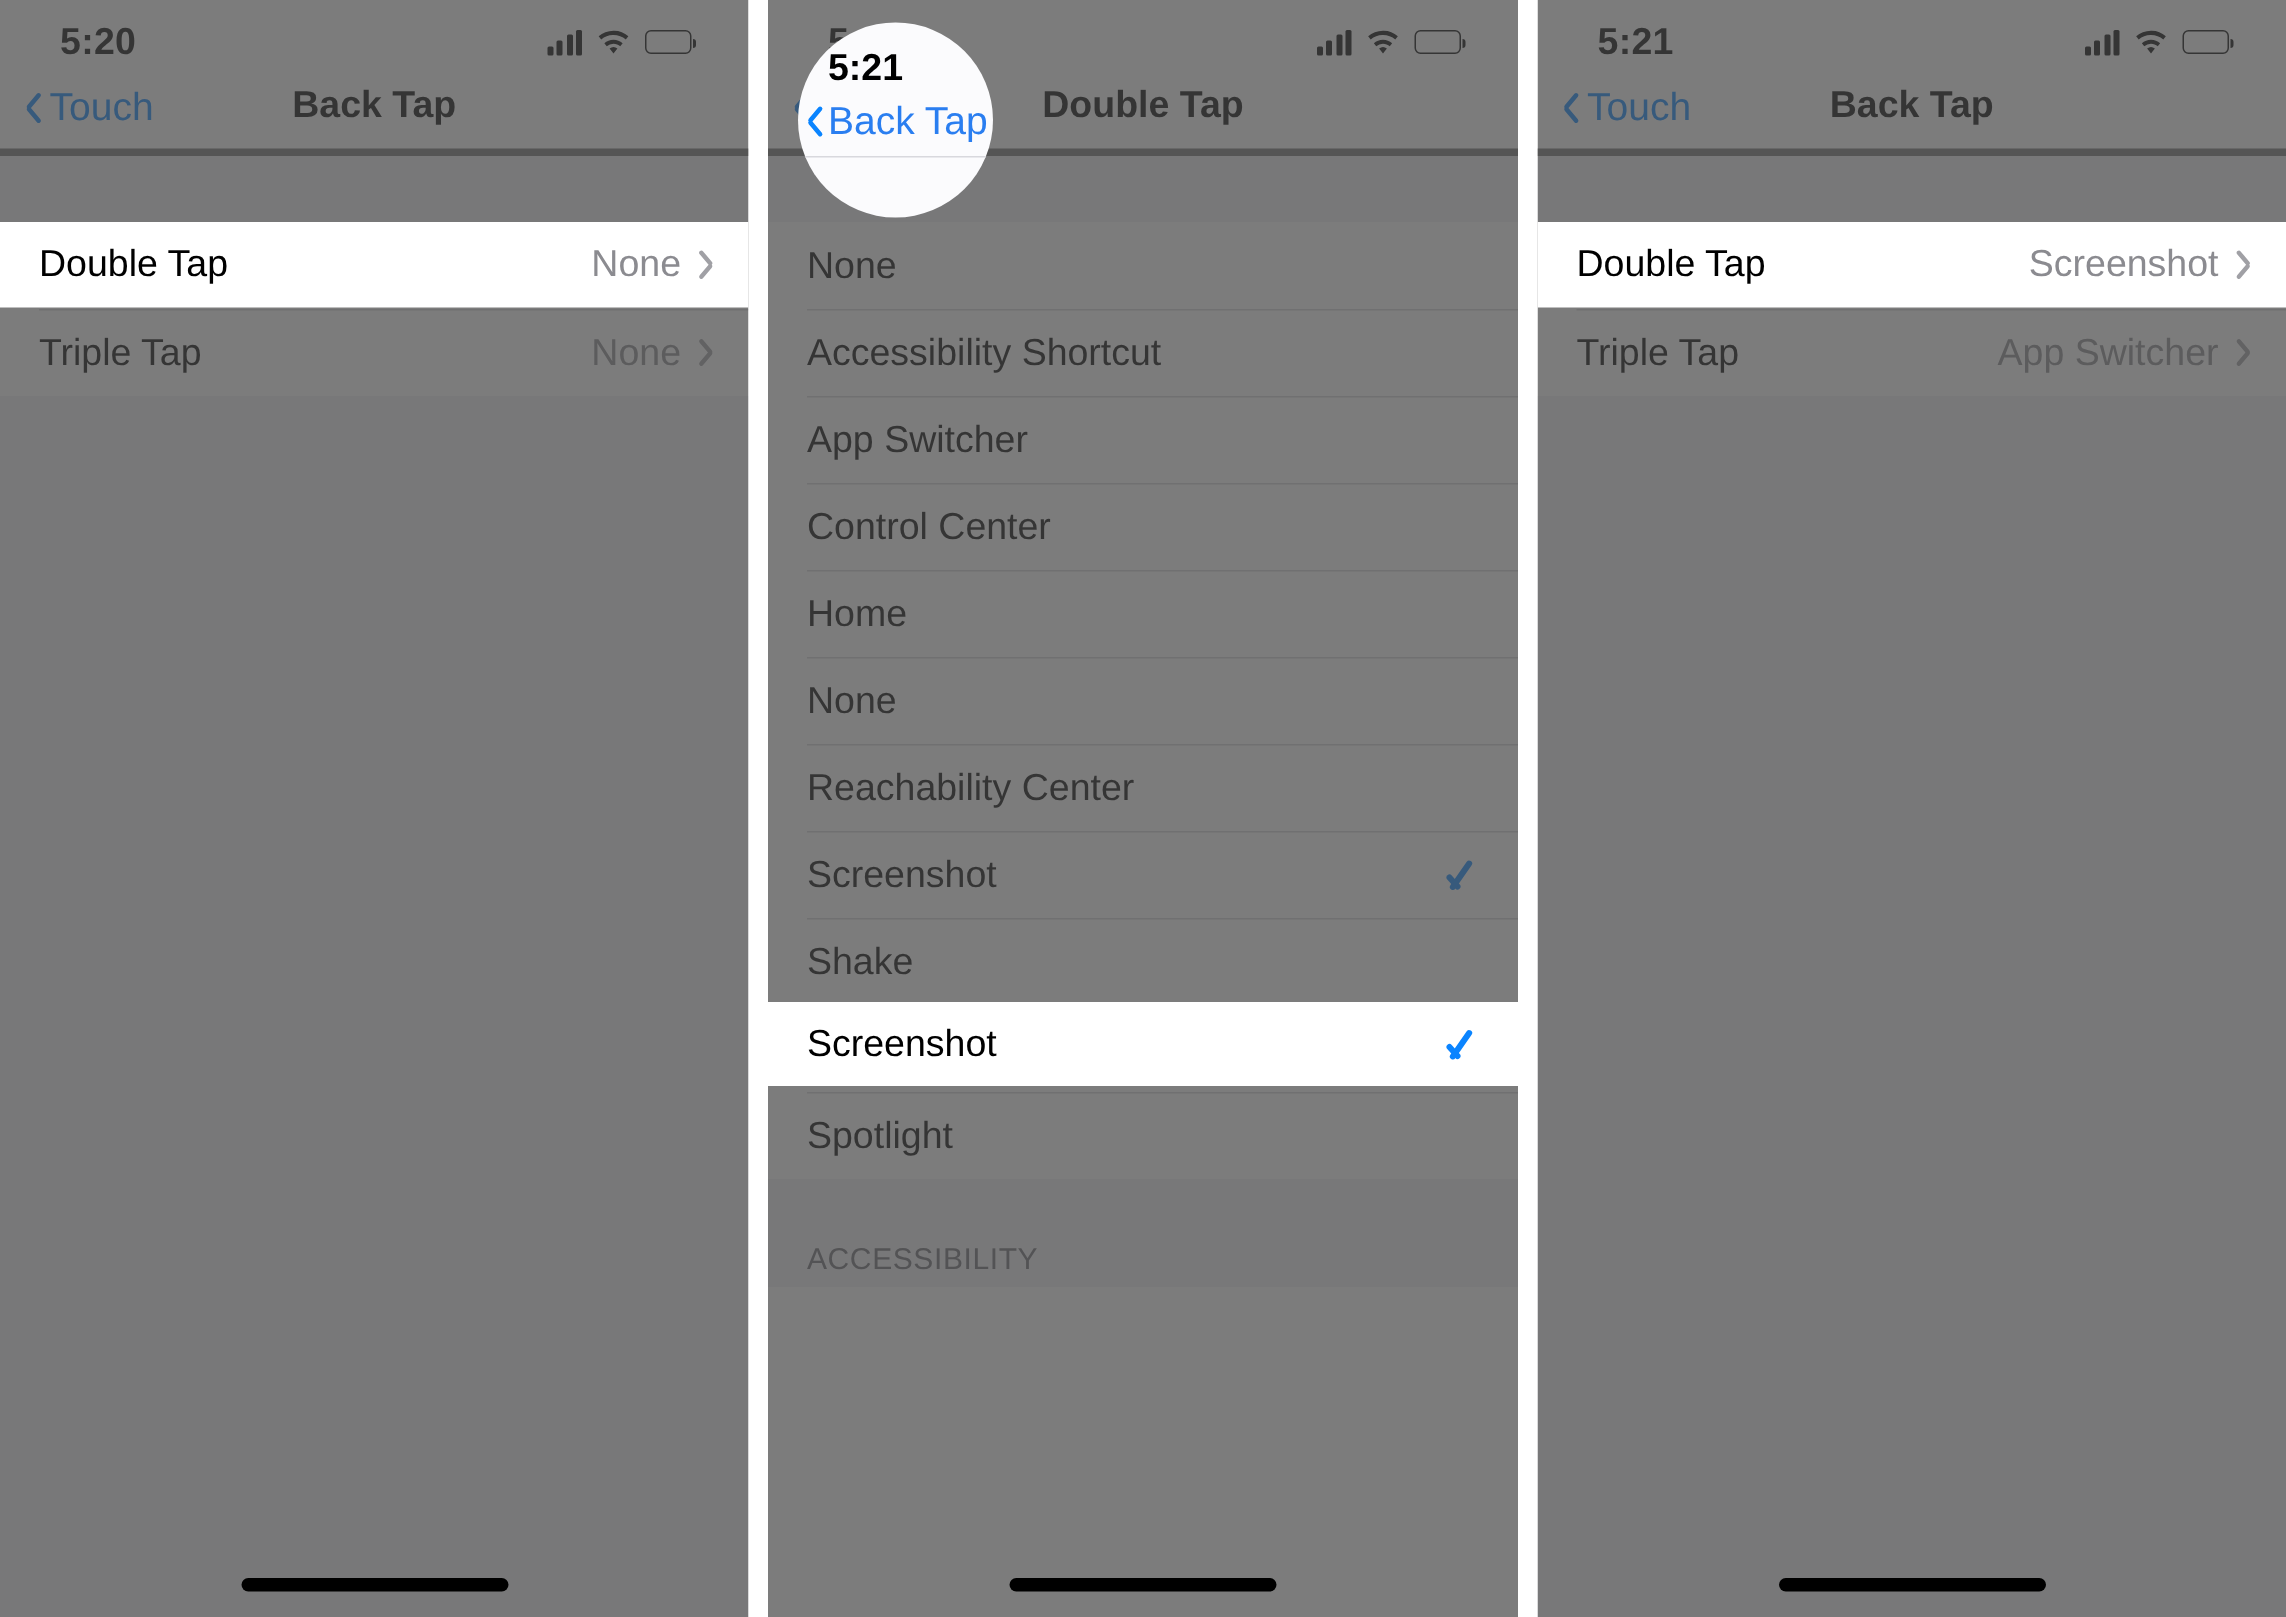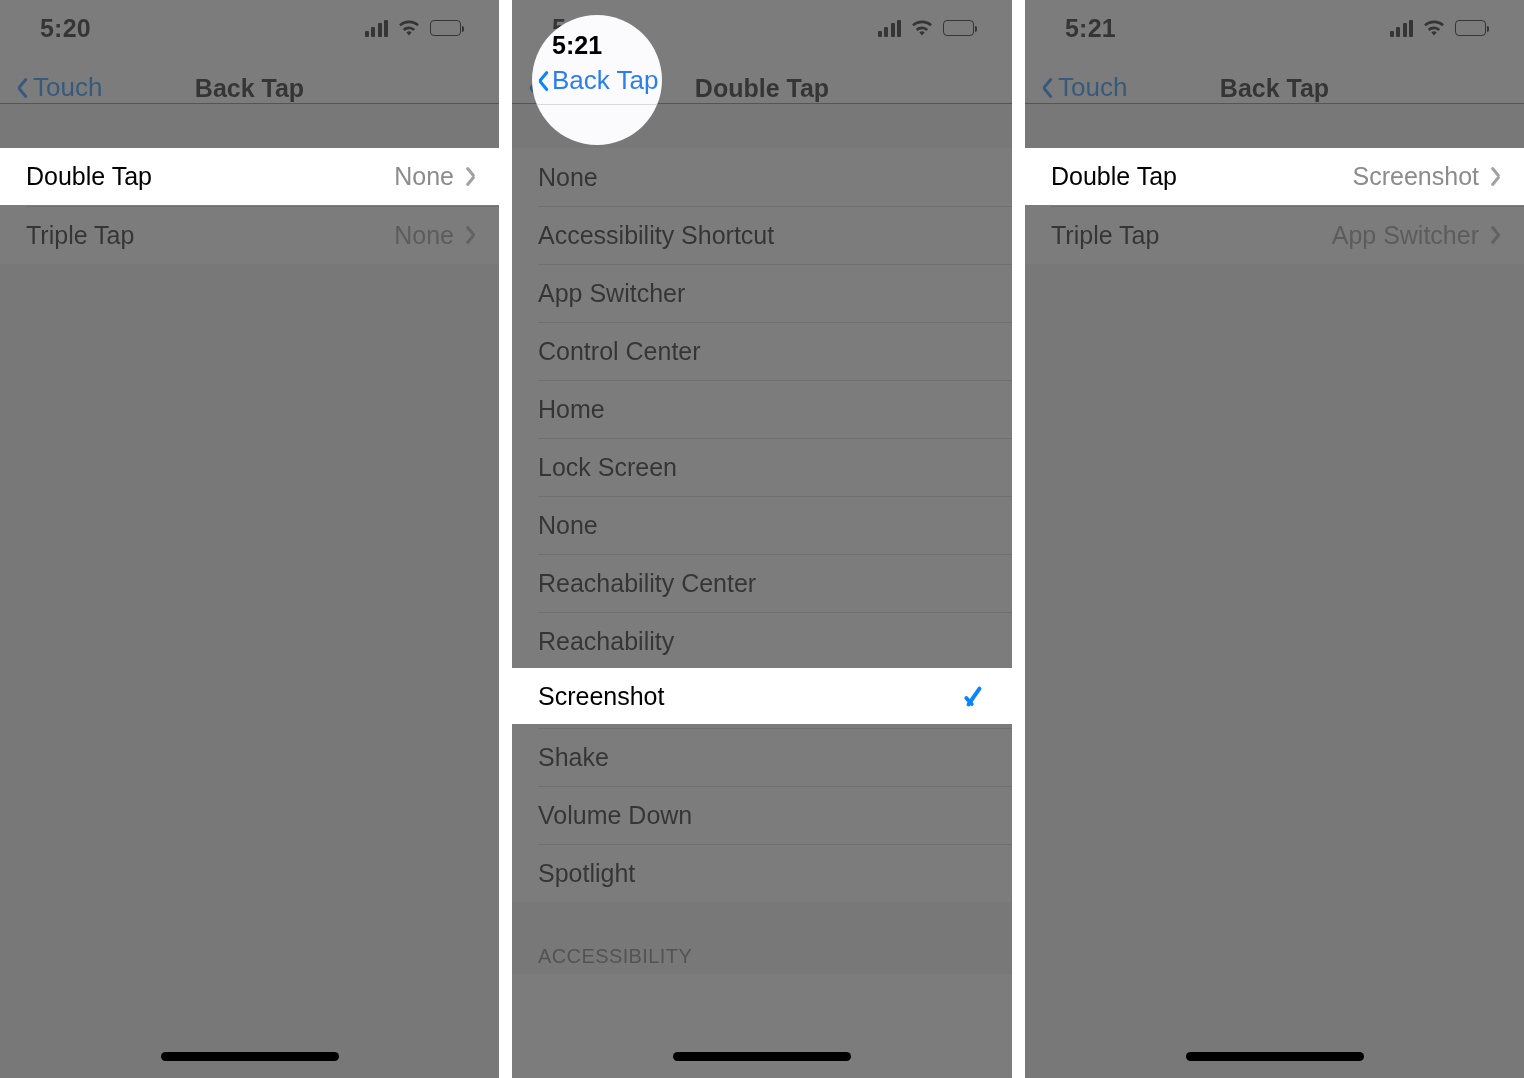--- a/index.html
+++ b/index.html
@@ -62,22 +62,22 @@
   .battery:after {
     content:""; position:absolute; right:-4px; top:4.5px;
     width:2.4px; height:6px; background:#000; border-radius:0 2px 2px 0;
   }
   .battery .fill { height: 100%; background: #d4a017; border-radius: 2px; }
 
   
   .navbar {
     position: relative;
     height: 48px;
-    display: flex; align-items: flex-end;
-    border-bottom: 1px solid #737373;
+    display: flex; align-items: flex-start;
+    border-bottom: 5px solid #737373;
   }
   .back-btn {
     position: absolute; left: 16px;
     display: flex; align-items: center; gap: 2px;
     color: #0a84ff; font-size: 26px; cursor: pointer;
   }
   .chev-left {
     width: 13px; height: 22px; position: relative; margin-right: 2px;
   }
   .chev-left:before, .chev-left:after {
@@ -282,30 +282,24 @@
         <div class="row">
             <span class="label">App Switcher</span>
           </div>
         <div class="row">
             <span class="label">Control Center</span>
           </div>
         <div class="row">
             <span class="label">Home</span>
           </div>
         <div class="row">
-            <span class="label">Lock Screen</span>
-          </div>
-        <div class="row">
             <span class="label">None</span>
           </div>
         <div class="row">
             <span class="label">Reachability Center</span>
-          </div>
-        <div class="row">
-            <span class="label">Reachability</span>
           </div>
         <div class="row">
           <span class="label">Screenshot</span>
           <span class="check"></span>
         </div>
         <div class="row">
             <span class="label">Shake</span>
           </div>
         <div class="row">
             <span class="label">Volume Down</span>

